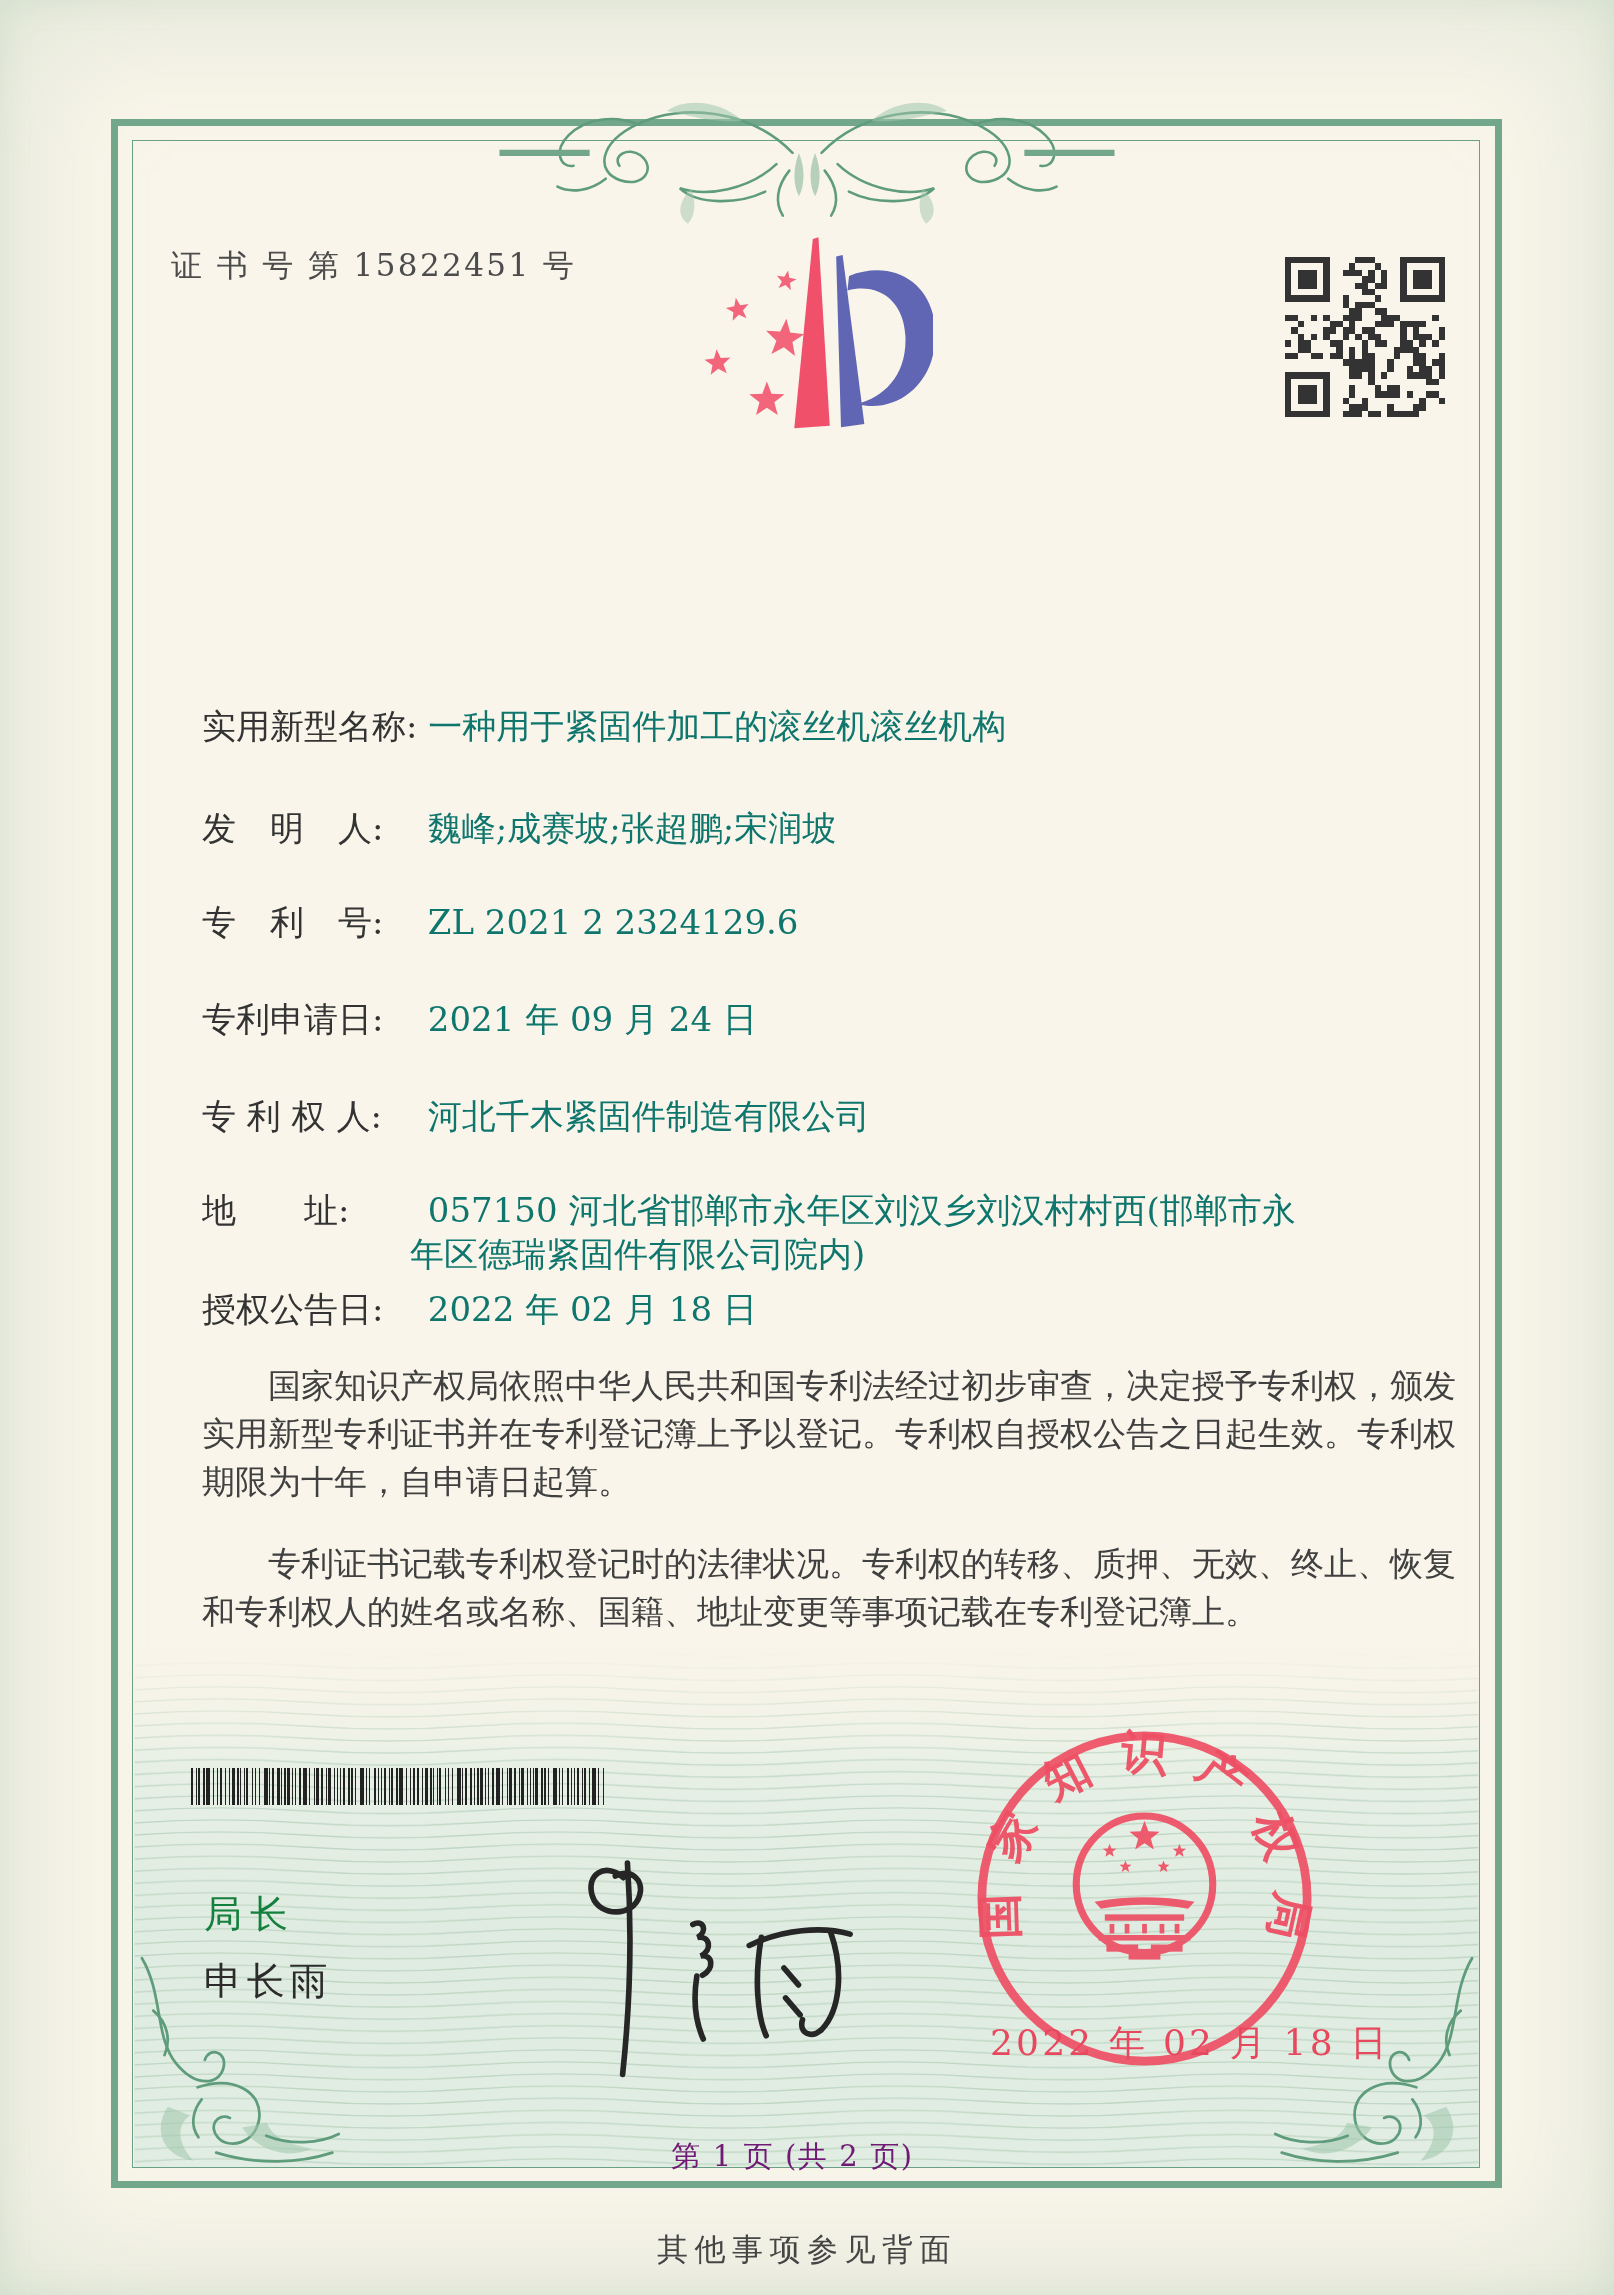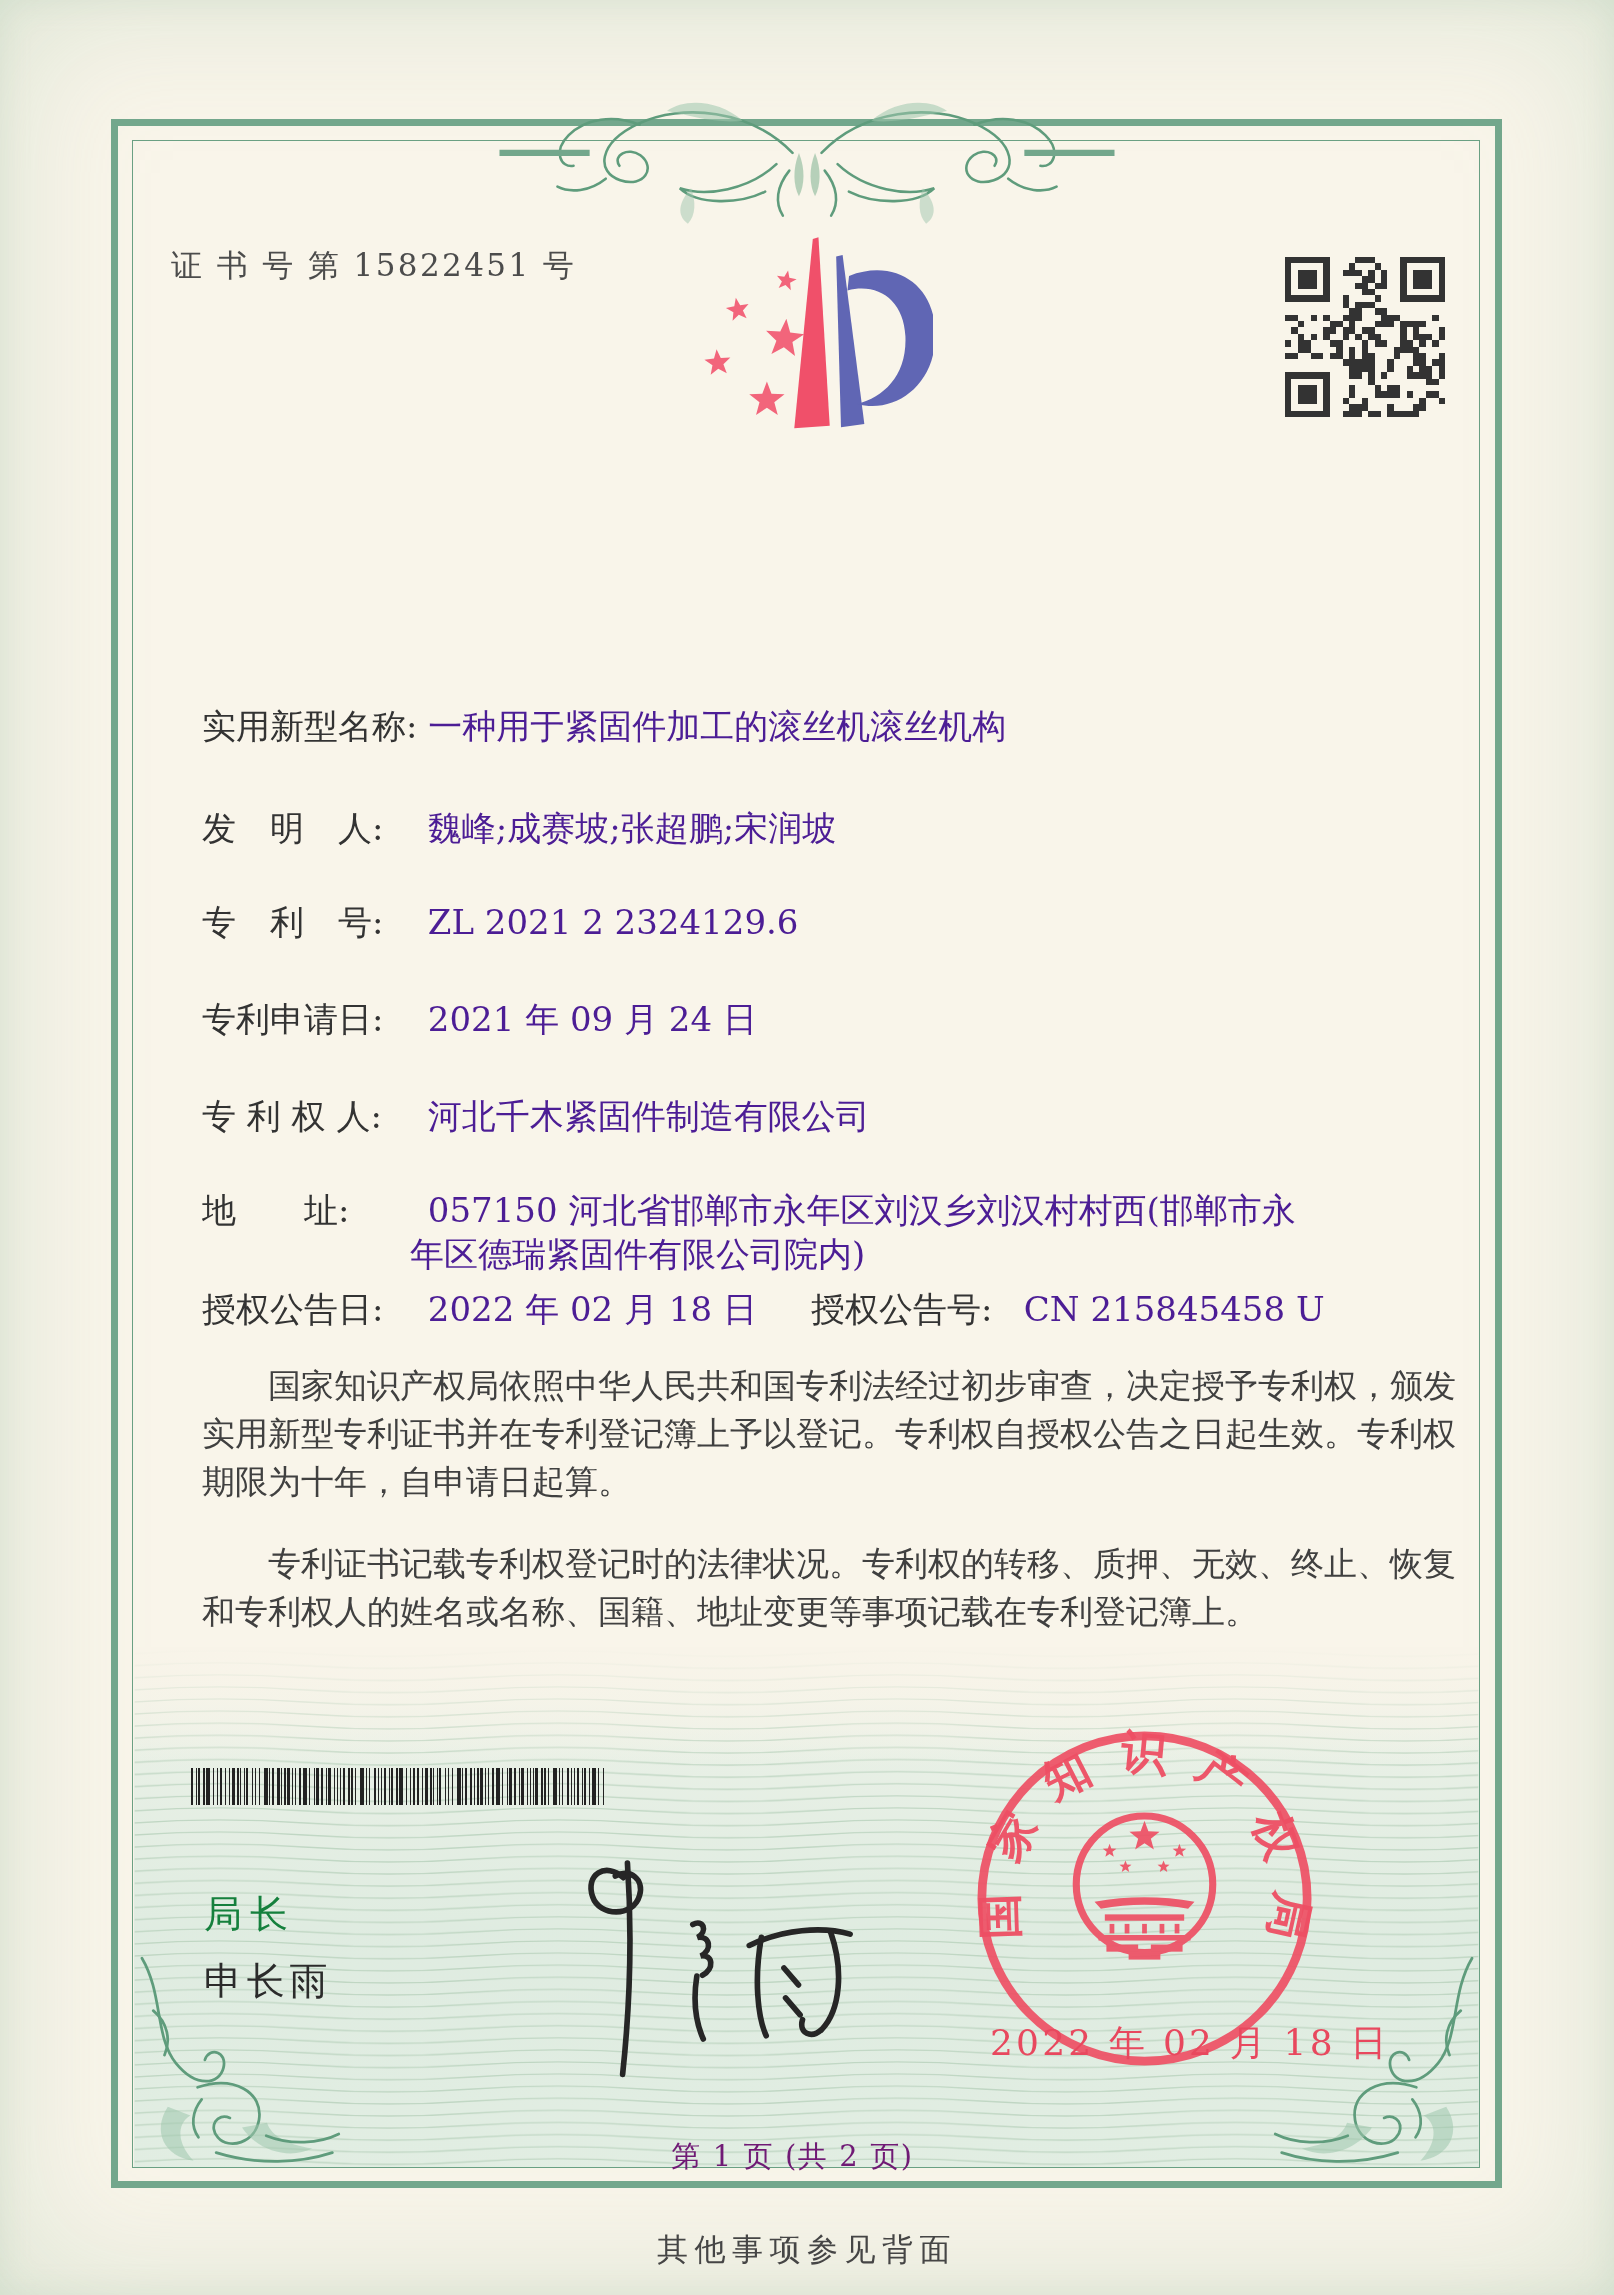--- a/index.html
+++ b/index.html
@@ -25,21 +25,21 @@
   
   .cert-no{position:absolute;left:171px;top:245px;font-size:31px;letter-spacing:2.4px;color:#4c4c4c;}
   .logo{position:absolute;left:691px;top:226px;width:242px;height:211px;}
   .qr{position:absolute;left:1285px;top:257px;width:160px;height:160px;}
   .title{position:absolute;left:0;top:497px;width:100%;text-align:center;
     font-size:81px;font-weight:700;letter-spacing:11.3px;color:#222;}
   
   .rows{position:absolute;left:202px;top:0;width:1267px;font-size:34px;color:#3a3a3a;}
   .row{position:absolute;left:0;width:100%;white-space:nowrap;}
   .row .lbl{display:inline-block;min-width:215px;color:#333;}
-  .row .val{color:#4c1d95;}
+  .row .val{color:#0f766e;}
   .r0{top:704px}.r1{top:806px}.r2{top:900px}.r3{top:997px}.r4{top:1094px}
   .r5{top:1188px}.r5b{top:1232px;left:208px}.r6{top:1287px}
   .grant-no{position:absolute;left:609px;top:0;}
   .grant-no .lbl{min-width:202px;}
   
   .paras{position:absolute;left:202px;top:1362px;width:1264px;}
   .paras p{margin:0;font-size:33px;line-height:48px;text-indent:66px;color:#404040;}
   .paras p + p{margin-top:34px;}
   
   .barcode{position:absolute;left:191px;top:1768px;width:423px;height:37px;display:flex;align-items:stretch;}
@@ -354,24 +354,20 @@
     <div class="row r5">
       <span class="lbl">地　　址:</span>
       <span class="val">057150 河北省邯郸市永年区刘汉乡刘汉村村西(邯郸市永</span>
     </div>
     <div class="row r5b">
       <span class="val">年区德瑞紧固件有限公司院内)</span>
     </div>
     <div class="row r6">
       <span class="lbl">授权公告日:</span>
       <span class="val">2022 年 02 月 18 日</span>
-      <span class="grant-no">
-        <span class="lbl">授权公告号:</span>
-        <span class="val">CN 215845458 U</span>
-      </span>
     </div>
   </div>
 
   <div class="paras">
     <p>国家知识产权局依照中华人民共和国专利法经过初步审查，决定授予专利权，颁发实用新型专利证书并在专利登记簿上予以登记。专利权自授权公告之日起生效。专利权期限为十年，自申请日起算。</p>
     <p>专利证书记载专利权登记时的法律状况。专利权的转移、质押、无效、终止、恢复和专利权人的姓名或名称、国籍、地址变更等事项记载在专利登记簿上。</p>
   </div>
 
   <div class="barcode" id="barcode">
       <i style="width: 2.4px; margin-right: 2.4px;"></i>

